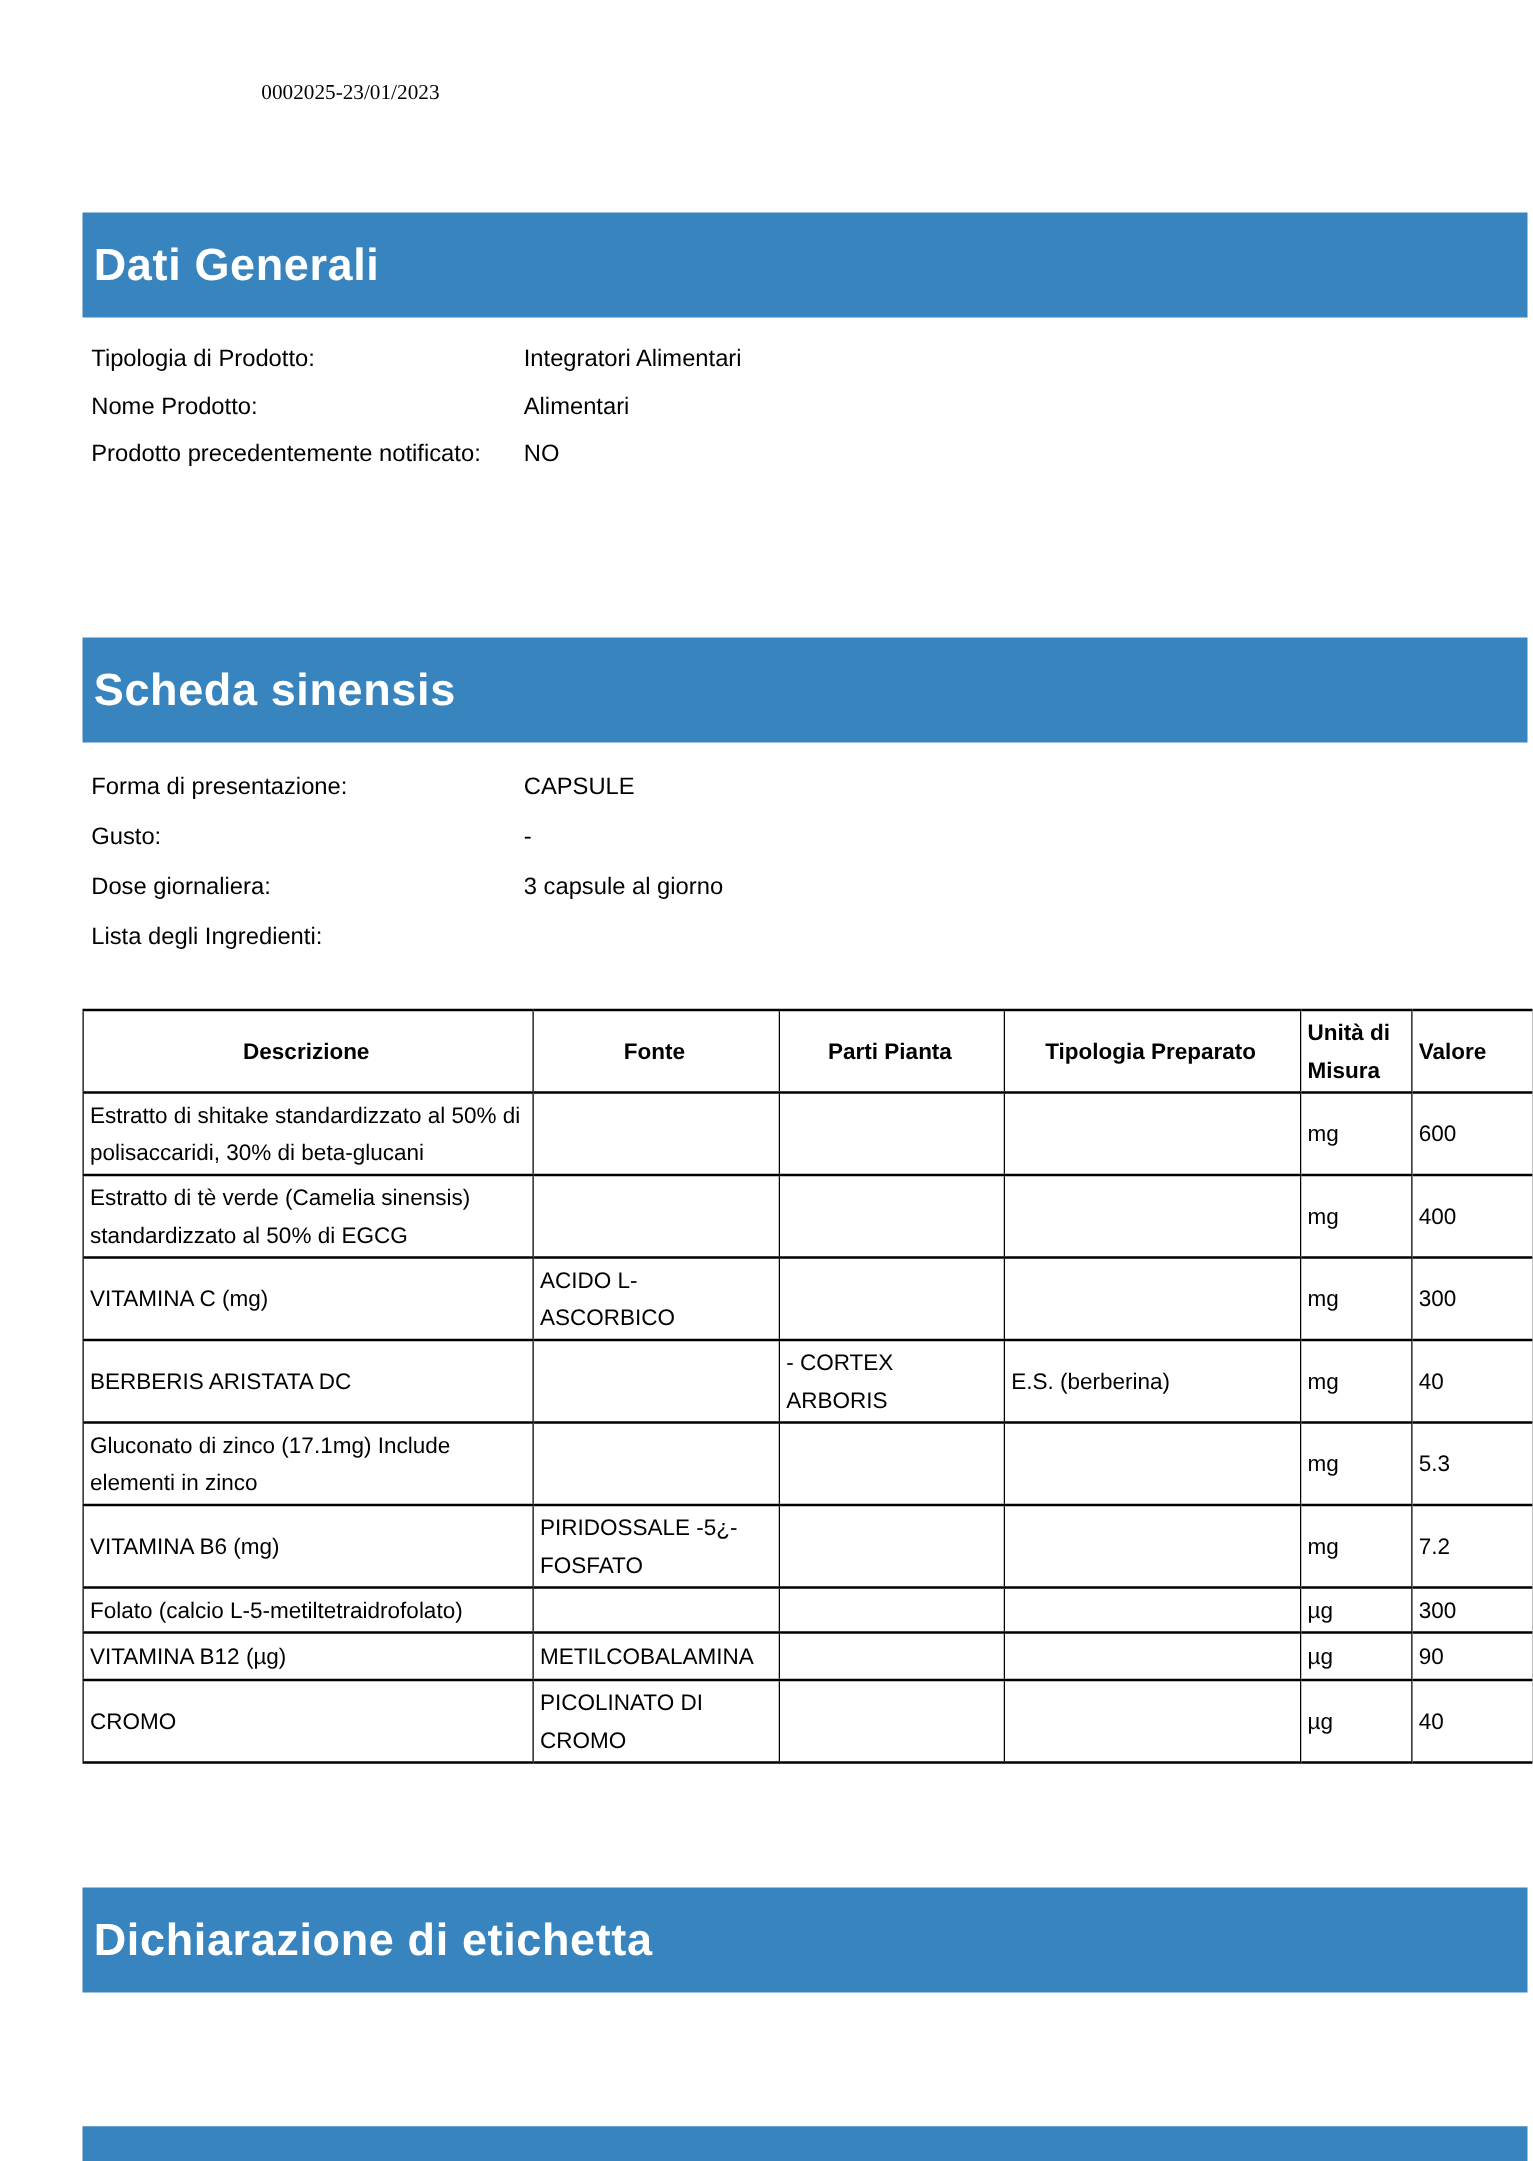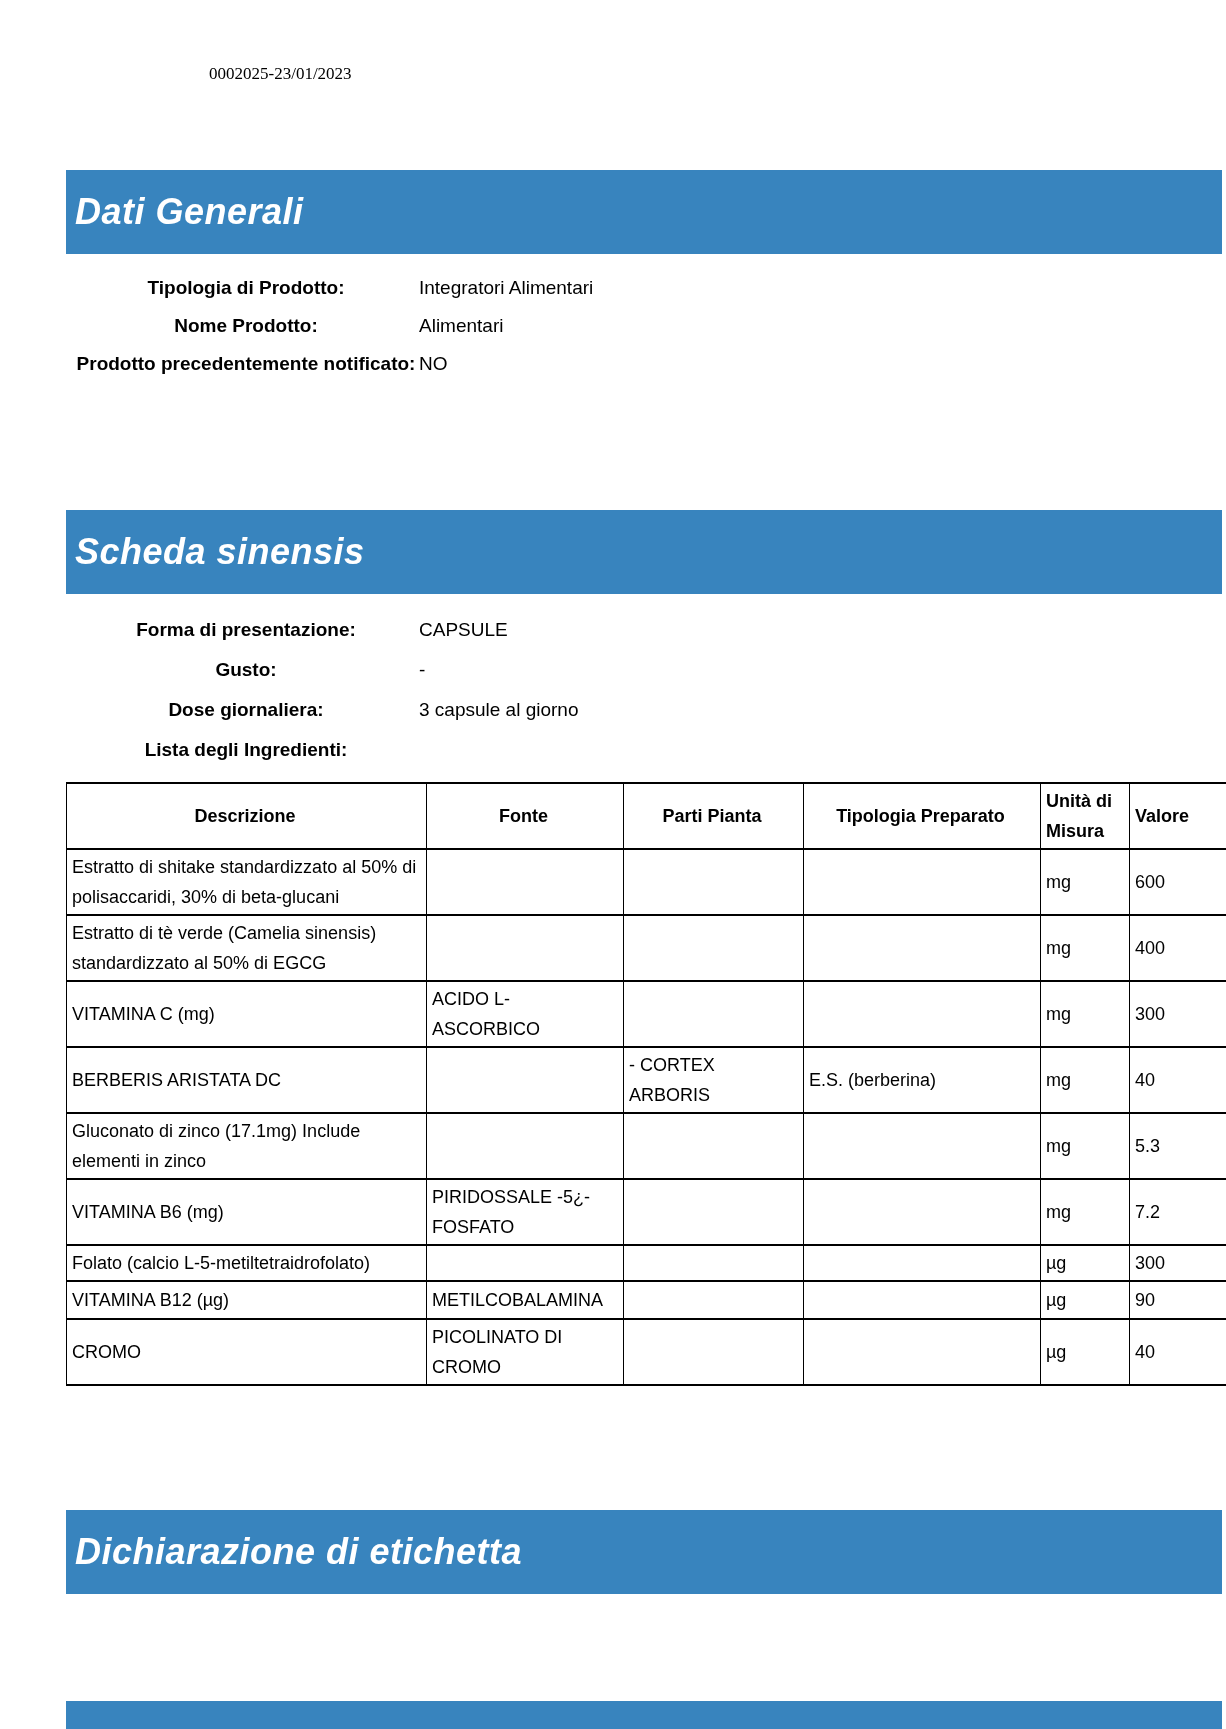--- a/index.html
+++ b/index.html
@@ -25,41 +25,40 @@
     position: absolute;
     left: 35px;
     width: 1156px;
     height: 84px;
     background: #3884be;
     color: #ffffff;
     display: flex;
     align-items: center;
     padding-left: 9px;
     box-sizing: border-box;
-    font-style: italic;
   }
   .section-bar .section-title {
     font-size: 36px;
     font-weight: bold;
     letter-spacing: 0.5px;
   }
   #bar-dati-generali { top: 170px; }
   #bar-scheda-tecnica { top: 510px; }
   #bar-dichiarazione { top: 1510px; }
   #bar-partial { top: 1701px; height: 28px; }
 
   .fieldset { position: absolute; left: 42px; }
   #fields-dati-generali { top: 269px; }
   #fields-scheda-tecnica { top: 610px; }
   .field-row { display: flex; align-items: center; height: 38px; font-size: 19px; }
   #fields-scheda-tecnica .field-row { height: 40px; }
-  .field-label { width: 346px; font-weight: bold; flex: 0 0 auto; text-align: center; }
+  .field-label { width: 346px; font-weight: normal; flex: 0 0 auto; }
   .field-value { font-weight: normal; white-space: nowrap; }
 
-  .ingredients-wrap { position: absolute; left: 35px; top: 782px; width: 1160px; }
+  .ingredients-wrap { position: absolute; left: 35px; top: 807px; width: 1160px; }
   table.ingredients {
     border-collapse: collapse;
     table-layout: fixed;
     width: 1160px;
     font-size: 18px;
   }
   table.ingredients th, table.ingredients td {
     border: 1px solid #000000;
     border-top: 2px solid #000000;
     border-bottom: 2px solid #000000;

